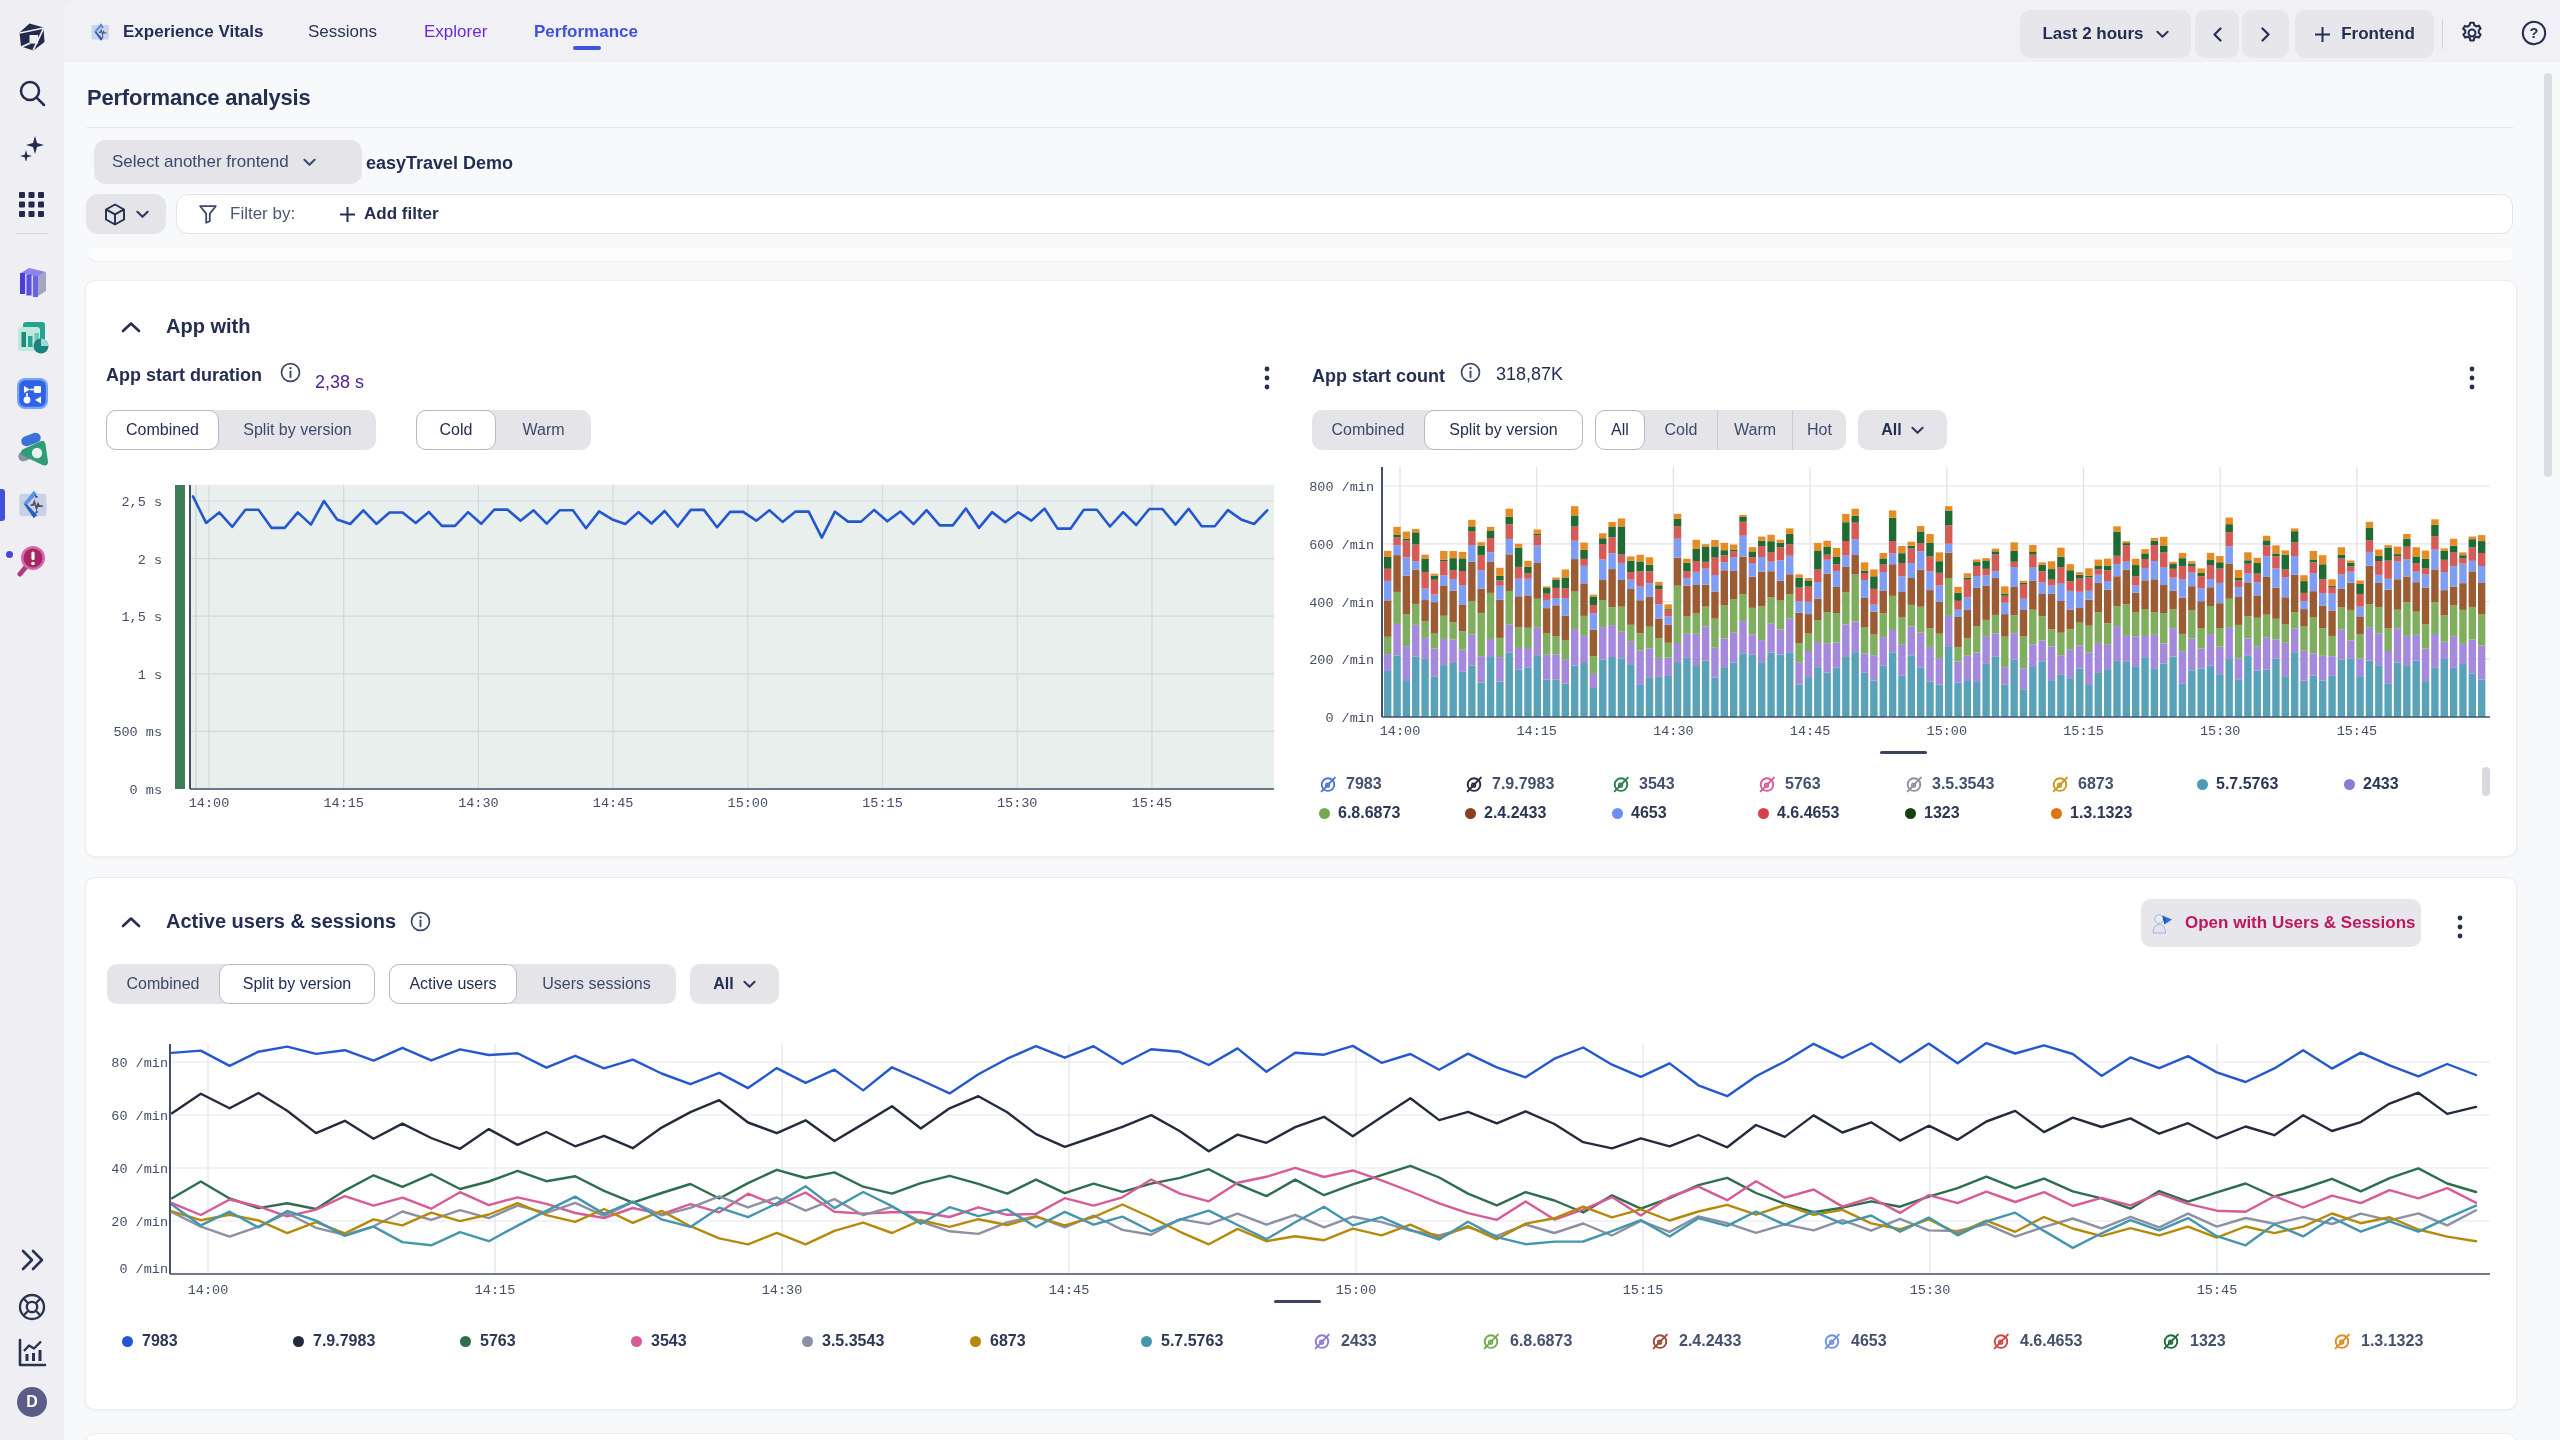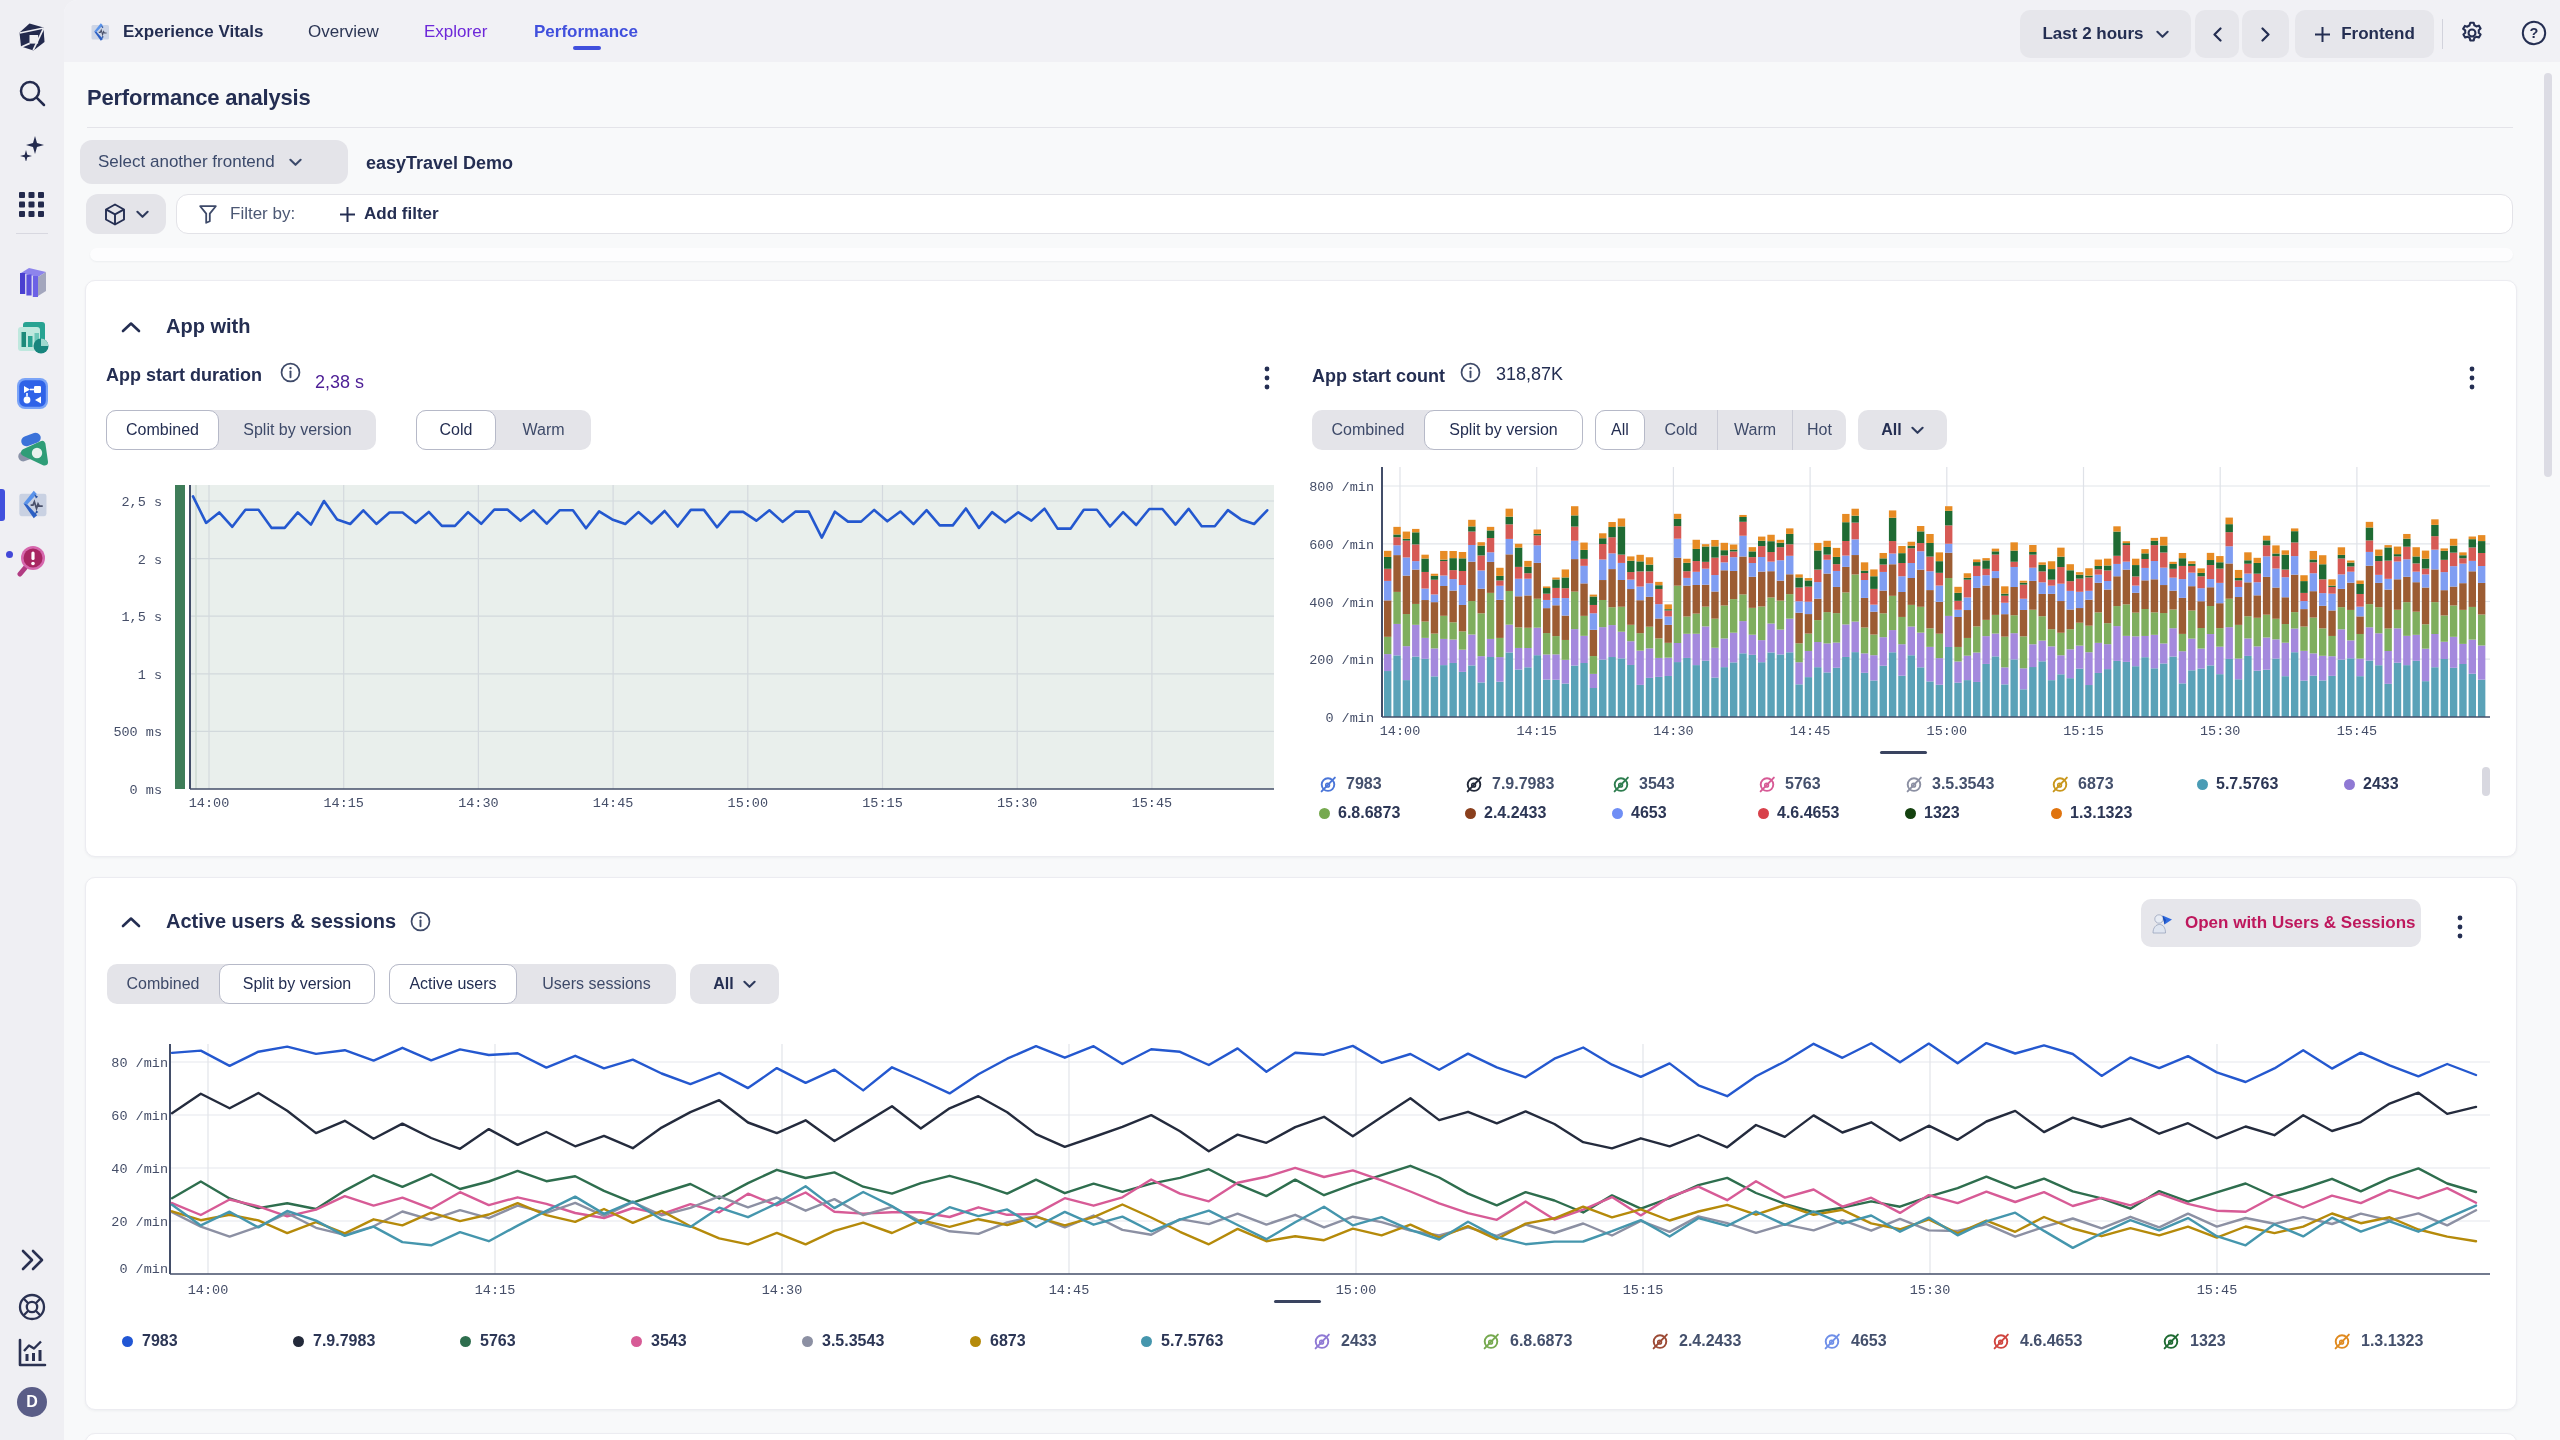--- a/index.html
+++ b/index.html
@@ -6,21 +6,21 @@
     </div>
     <svg style="position:absolute;left:90px;top:22px" width="20" height="20" viewBox="0 0 20 20">
       <rect x="1.5" y="3" width="17.5" height="14.5" rx="1.5" fill="#cdd5e6"></rect>
       <path d="M10.8 1.2 L12.8 3.2 L6.6 10 L4.2 9.4 Z" fill="#5a93ea"></path>
       <path d="M4.2 9.4 L6.6 10 L13 17 L10.8 18.8 Z" fill="#2b5fc4"></path>
       <path d="M11.2 3.4 L13.6 5 L12.2 6.2 Z" fill="#274f9e"></path>
       <path d="M11.5 16.4 L13.8 14.9 L12.4 13.8 Z" fill="#274f9e"></path>
       <polyline points="8.8,10.4 10.3,10.4 11.2,8.2 12.6,12.6 13.6,9.6 14.4,11 16.6,11" fill="none" stroke="#49506a" stroke-width="1.1"></polyline>
     </svg>
     <div style="position:absolute;left:123px;top:22px;font-size:17px;font-weight:600;color:#242e52">Experience Vitals</div>
-    <div style="position:absolute;left:308px;top:22px;font-size:17px;font-weight:500;color:#2c3655">Overview</div>
+    <div style="position:absolute;left:308px;top:22px;font-size:17px;font-weight:500;color:#2c3655">Sessions</div>
     <div style="position:absolute;left:424px;top:22px;font-size:17px;font-weight:500;color:#6d28d9">Explorer</div>
     <div style="position:absolute;left:534px;top:22px;font-size:17px;font-weight:600;color:#4150dd">Performance</div>
     <div style="position:absolute;left:573px;top:46px;width:28px;height:4px;border-radius:2px;background:#4150dd"></div>
     <div style="position:absolute;left:2020px;top:10px;width:171px;height:48px;background:#e6e6eb;border-radius:10px;display:flex;align-items:center;justify-content:center;gap:12px;">
       <span style="font-size:17px;font-weight:600;color:#242e52">Last 2 hours</span>
       <svg width="13" height="9" viewBox="0 0 14 9" style="flex:none">
         <polyline points="1.5,1.5 7,7 12.5,1.5" fill="none" stroke="#2e3a5c" stroke-width="2.2" stroke-linecap="round" stroke-linejoin="round"></polyline>
       </svg>
     </div>
     <div style="position:absolute;left:2195px;top:10px;width:44px;height:48px;background:#e6e6eb;border-radius:10px;display:flex;align-items:center;justify-content:center;">
@@ -44,21 +44,21 @@
     <svg style="position:absolute;left:2459px;top:20px" width="26" height="26" viewBox="0 0 24 24">
       <path fill="none" stroke="#242e52" stroke-width="1.9" stroke-linejoin="round" d="M10.4 2.5 h3.2 l0.5 2.3 a7 7 0 0 1 2 1.15 l2.25-0.75 1.6 2.75 -1.75 1.6 a7 7 0 0 1 0 2.3 l1.75 1.6 -1.6 2.75 -2.25-0.75 a7 7 0 0 1 -2 1.15 l-0.5 2.3 h-3.2 l-0.5-2.3 a7 7 0 0 1 -2-1.15 l-2.25 0.75 -1.6-2.75 1.75-1.6 a7 7 0 0 1 0-2.3 L3.8 8.2 l1.6-2.75 2.25 0.75 a7 7 0 0 1 2-1.15 Z"></path>
       <circle cx="12" cy="12" r="3.2" fill="none" stroke="#242e52" stroke-width="1.9"></circle>
     </svg>
     <svg style="position:absolute;left:2521px;top:20px" width="26" height="26" viewBox="0 0 26 26">
       <circle cx="13" cy="13" r="11.2" fill="none" stroke="#242e52" stroke-width="2"></circle>
       <text x="13" y="18.2" font-size="14.5" font-weight="700" fill="#242e52" text-anchor="middle" font-family="Liberation Sans">?</text>
     </svg>
     <div style="position:absolute;left:87px;top:85px;font-size:22px;font-weight:700;color:#242e52;letter-spacing:-0.2px">Performance analysis</div>
     <div style="position:absolute;left:87px;top:127px;width:2426px;height:1px;background:#e4e4e9"></div>
-    <div style="position:absolute;left:80px;top:140px;width:268px;height:44px;background:#e4e4e9;border-radius:12px;display:flex;align-items:center;padding:0 18px;gap:14px;">
+    <div style="position:absolute;left:94px;top:140px;width:268px;height:44px;background:#e4e4e9;border-radius:12px;display:flex;align-items:center;padding:0 18px;gap:14px;">
       <span style="font-size:17px;font-weight:500;color:#3c4a6b">Select another frontend</span>
       <svg width="13" height="9" viewBox="0 0 14 9" style="flex:none">
         <polyline points="1.5,1.5 7,7 12.5,1.5" fill="none" stroke="#3c4a6b" stroke-width="2.2" stroke-linecap="round" stroke-linejoin="round"></polyline>
       </svg>
     </div>
     <div style="position:absolute;left:366px;top:153px;font-size:18px;font-weight:700;color:#242e52">easyTravel Demo</div>
     <div style="position:absolute;left:86px;top:194px;width:80px;height:40px;background:#e4e4e9;border-radius:12px;display:flex;align-items:center;justify-content:center;gap:10px;">
       <svg width="22" height="23" viewBox="0 0 22 23">
         <path d="M11 1.5 L20 6.5 V16.5 L11 21.5 L2 16.5 V6.5 Z" fill="none" stroke="#242e52" stroke-width="1.9" stroke-linejoin="round"></path>
         <path d="M2.4 6.7 L11 11.4 L19.6 6.7 M11 11.4 V21.2" fill="none" stroke="#242e52" stroke-width="1.9" stroke-linejoin="round"></path>

